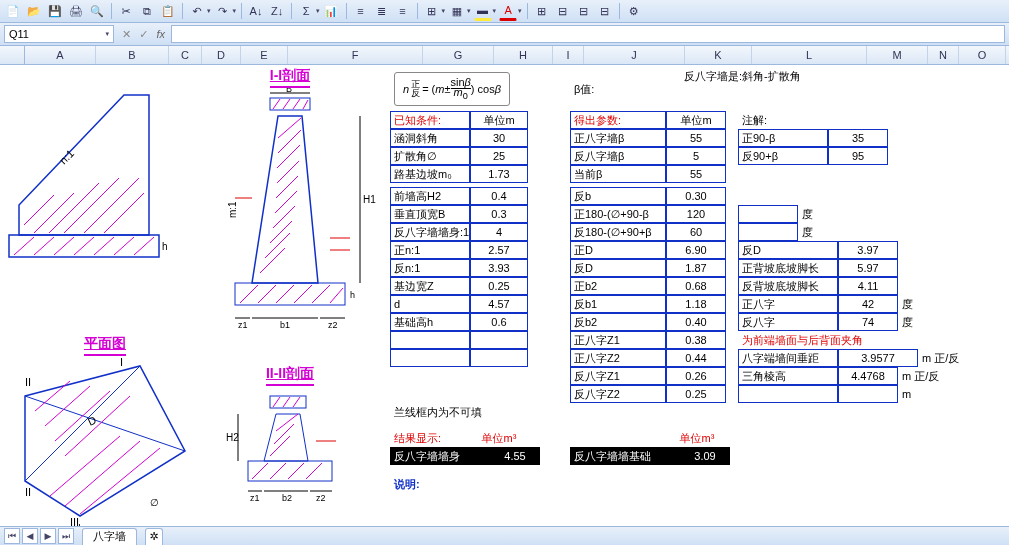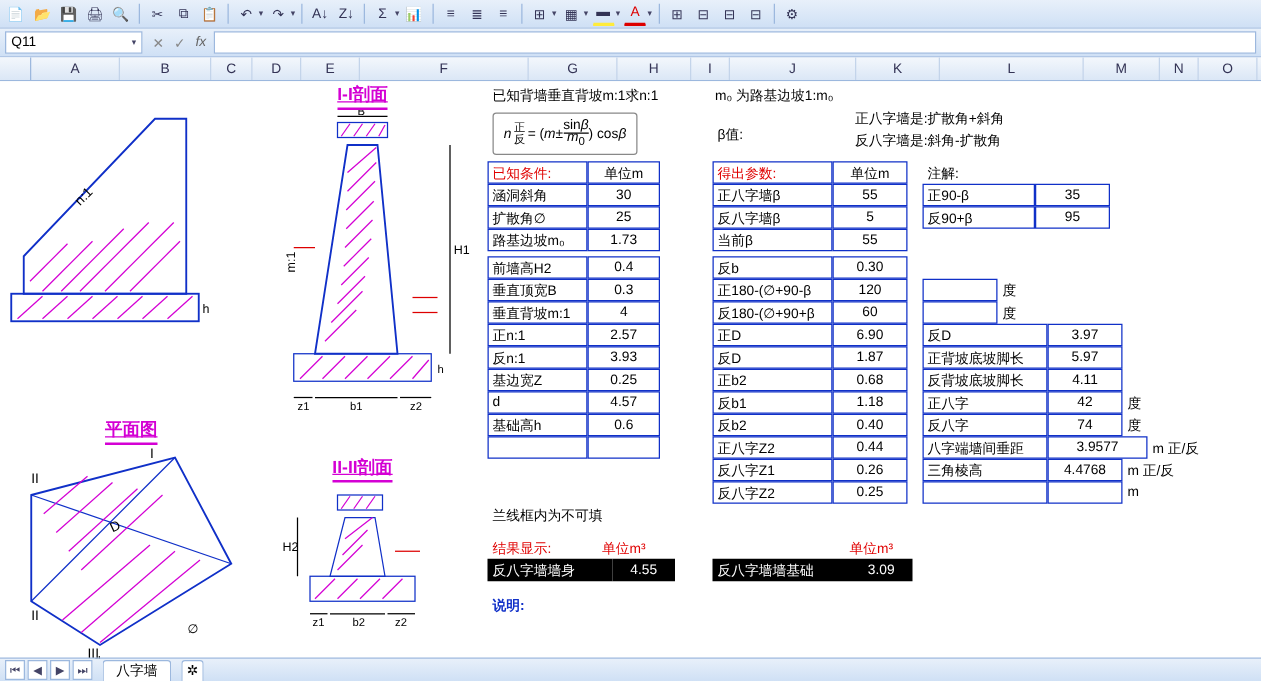--- a/index.html
+++ b/index.html
@@ -246,33 +246,28 @@
       <line x1="64" y1="105" x2="108" y2="105" stroke="#000"></line>
         <text x="82" y="115" font-size="9">b2</text>
       <line x1="110" y1="105" x2="132" y2="105" stroke="#000"></line>
         <text x="116" y="115" font-size="9">z2</text>
       <line x1="116" y1="55" x2="136" y2="55" stroke="#d00"></line>
     </svg>
   </div>
 
   <div class="data">
 
-    <div class="row">
-      <div class="cell" style="width:178px">已知背墙垂直背坡m:1求n:1</div>
-      <div class="cell" style="width:180px">m₀ 为路基边坡1:m₀</div>
-    </div>
 
     <div class="row" style="height:44px">
       <div class="cell" style="width:180px">
         <span class="formula"><i>n</i><span style="display:inline-block;line-height:9px;font-size:9px;margin:0 2px">正<br>反</span>= (<i>m</i> ± <span style="display:inline-block;text-align:center;line-height:10px"><span style="border-bottom:1px solid #000">sin<i>β</i></span><br><i>m</i><sub>0</sub></span>) cos<i>β</i></span>
       </div>
       <div class="cell" style="width:60px">β值:</div>
       <div style="width:50px"></div>
       <div style="display:flex;flex-direction:column">
-        <div class="cell" style="height:18px">正八字墙是:扩散角+斜角</div>
         <div class="cell" style="height:18px">反八字墙是:斜角-扩散角</div>
       </div>
     </div>
 
     <div class="row">
       <div class="cell bord red" style="width:80px">已知条件:</div>
       <div class="cell bord ctr" style="width:58px">单位m</div>
       <div style="width:42px"></div>
       <div class="cell bord red" style="width:96px">得出参数:</div>
       <div class="cell bord ctr" style="width:60px">单位m</div>
@@ -325,21 +320,21 @@
           <div class="cell bord" style="width:80px">垂直顶宽B</div>
    <div class="cell bord ctr" style="width:58px">0.3</div>
           <div style="width:42px"></div>
           <div class="cell bord" style="width:96px">正180-(∅+90-β</div>
     <div class="cell bord ctr" style="width:60px">120</div>
           <div style="width:12px"></div>
           <div class="cell bord ctr" style="width:60px"></div>
           <div class="cell">度</div>
         </div>
         <div class="row">
-          <div class="cell bord" style="width:80px">垂直背坡m:1</div>
+          <div class="cell bord" style="width:80px">反八字墙墙身:1</div>
    <div class="cell bord ctr" style="width:58px">4</div>
           <div style="width:42px"></div>
           <div class="cell bord" style="width:96px">反180-(∅+90+β</div>
     <div class="cell bord ctr" style="width:60px">60</div>
           <div style="width:12px"></div>
           <div class="cell bord ctr" style="width:60px"></div>
           <div class="cell">度</div>
         </div>
         <div class="row">
           <div class="cell bord" style="width:80px">正n:1</div>
@@ -385,20 +380,29 @@
         <div class="row">
           <div class="cell bord" style="width:80px">基础高h</div>
    <div class="cell bord ctr" style="width:58px">0.6</div>
           <div style="width:42px"></div>
           <div class="cell bord" style="width:96px">反b2</div>
     <div class="cell bord ctr" style="width:60px">0.40</div>
           <div style="width:12px"></div>
           <div class="cell bord" style="width:100px">反八字</div>
            <div class="cell bord ctr" style="width:60px">74</div>
           <div class="cell">度</div>
+        </div>
+        <div class="row">
+          <div class="cell bord" style="width:80px"></div>
+          <div class="cell bord" style="width:58px"></div>
+          <div style="width:42px"></div>
+          <div class="cell bord" style="width:96px">正八字Z1</div>
+    <div class="cell bord ctr" style="width:60px">0.38</div>
+          <div style="width:12px"></div>
+          <div class="cell red" style="width:170px">为前端墙面与后背面夹角</div>
         </div>
         <div class="row">
           <div class="cell bord" style="width:80px"></div>
           <div class="cell bord" style="width:58px"></div>
           <div style="width:42px"></div>
           <div class="cell bord" style="width:96px">正八字Z2</div>
     <div class="cell bord ctr" style="width:60px">0.44</div>
           <div style="width:12px"></div>
           <div class="cell bord" style="width:100px">八字端墙间垂距</div>
            <div class="cell bord ctr" style="width:80px">3.9577</div>

